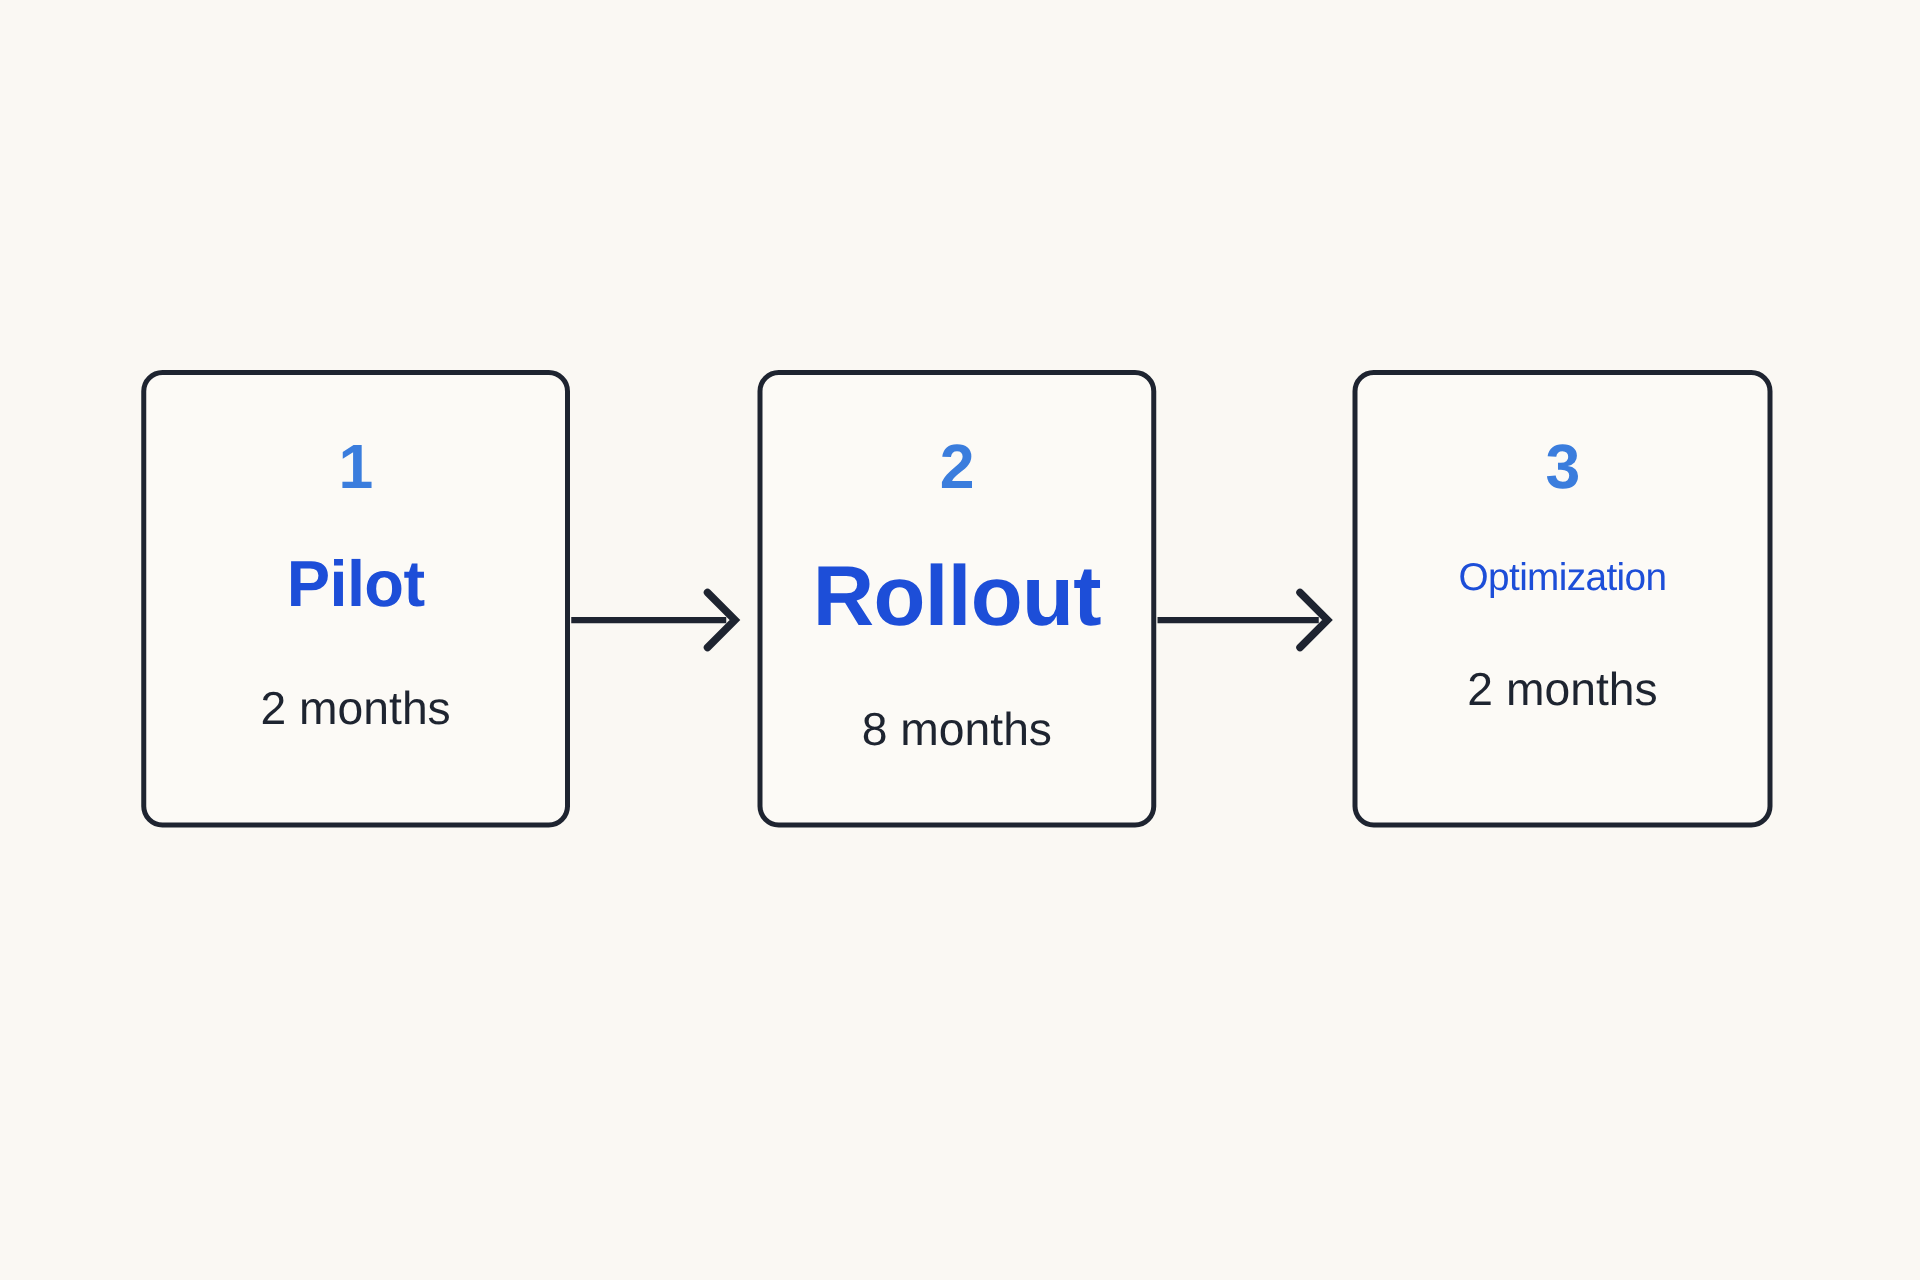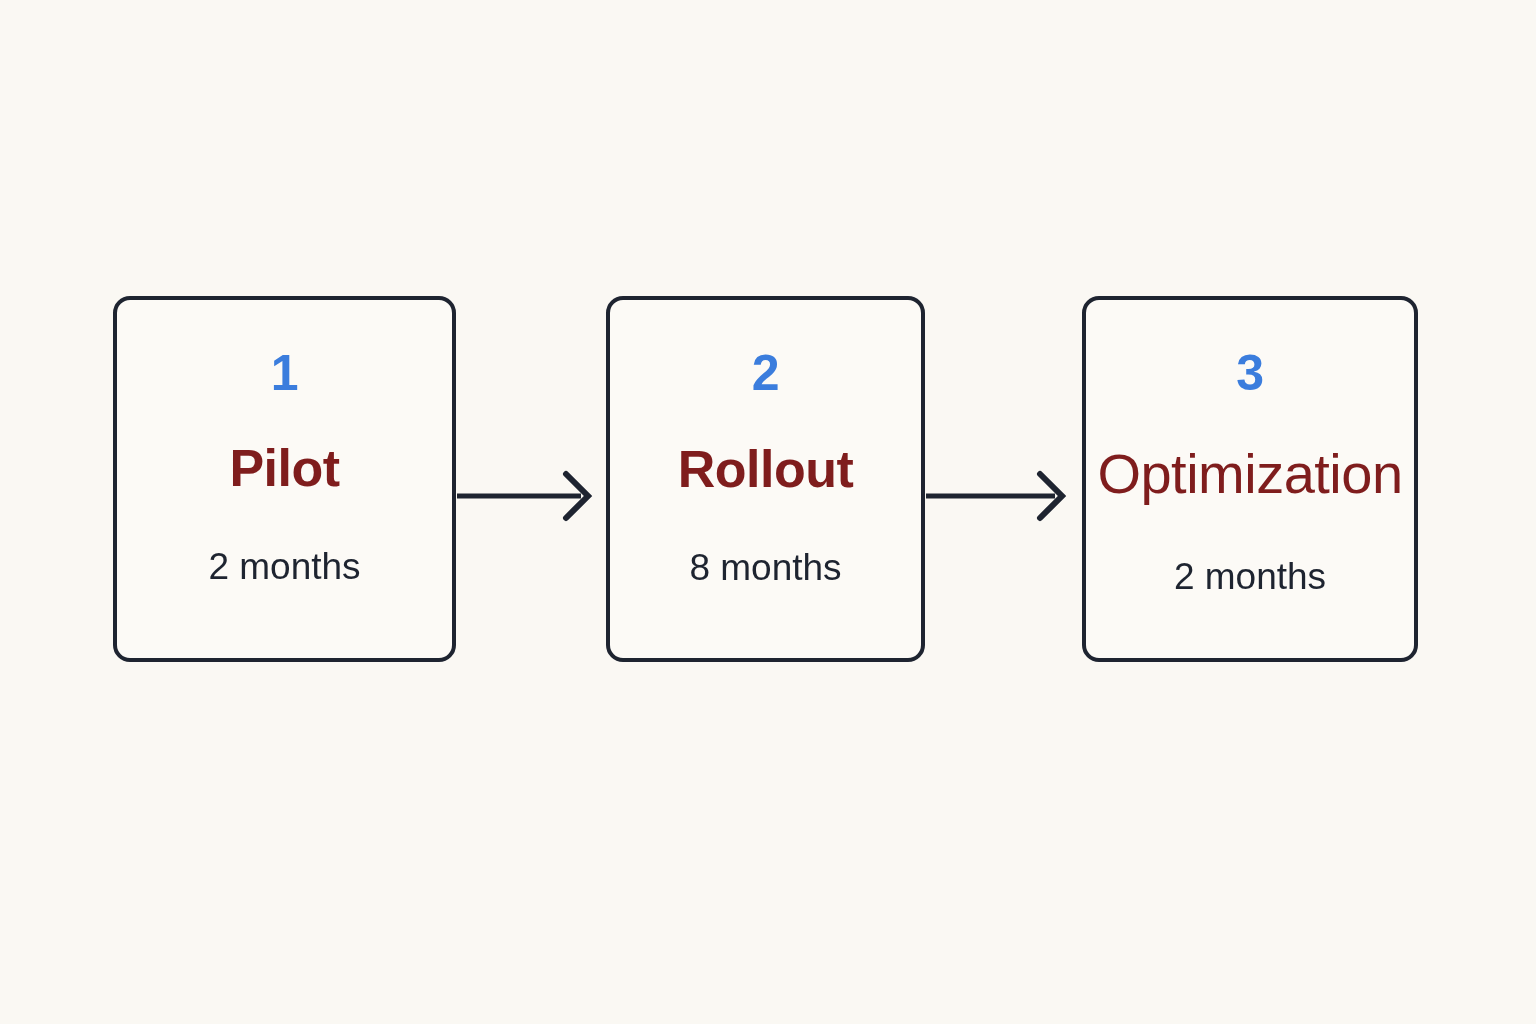--- a/index.html
+++ b/index.html
@@ -57,31 +57,31 @@
   .phase-number {
     color: #3b7ddd;
     font-size: 50px;
     font-weight: bold;
     line-height: 1;
     margin-top: 48px;
     letter-spacing: -0.5px;
   }
 
   .phase-title {
-    color: #7f1d1d;
+    color: #1d4ed8;
     font-weight: bold;
     line-height: 1;
     margin-top: 44px;
     text-align: right;
     white-space: nowrap;
     letter-spacing: -0.5px;
   }
   .card-1 .phase-title { font-size: 52px; }
-  .card-2 .phase-title { font-size: 52px; margin-top: 45px; }
-  .card-3 .phase-title { font-size: 56px; font-weight: 400; margin-top: 48px; }
+  .card-2 .phase-title { font-size: 68px; margin-top: 45px; }
+  .card-3 .phase-title { font-size: 31px; font-weight: 400; margin-top: 48px; }
 
   .phase-duration {
     color: #1e2430;
     font-size: 37px;
     font-weight: 400;
     line-height: 1;
     margin-top: 54px;
     text-align: left;
     white-space: nowrap;
   }

